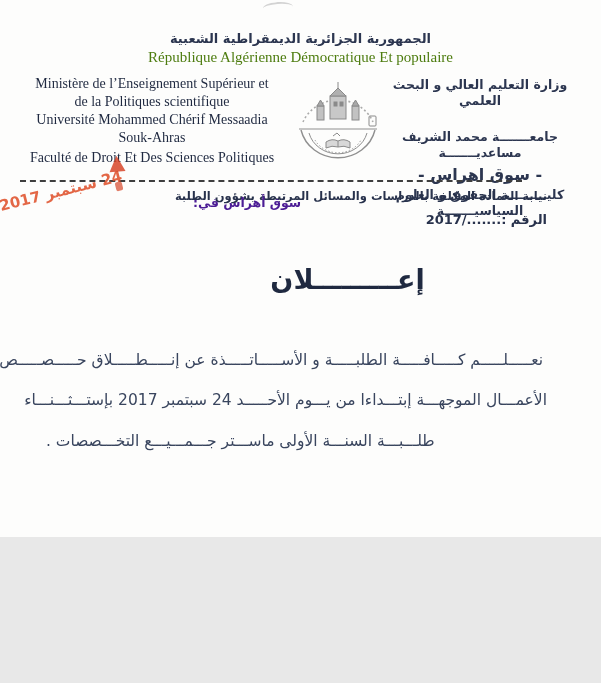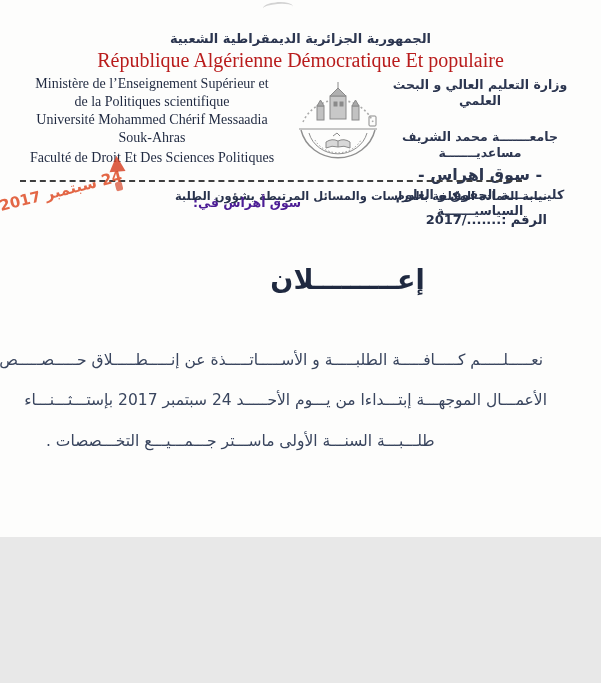--- a/index.html
+++ b/index.html
@@ -12,21 +12,21 @@
   .scan-artifact{
     position:absolute;left:263px;top:2px;width:30px;height:9px;
     border-top:2px solid #c9c9c9;border-radius:50%;transform:rotate(-4deg);opacity:.8;
   }
   .republic-ar{
     position:absolute;top:31px;left:0;width:100%;text-align:center;
     direction:rtl;font-weight:bold;font-size:13px;color:#2c3650;
   }
   .republic-fr{
     position:absolute;top:49px;left:0;width:100%;text-align:center;
-    font-family:"Liberation Serif","DejaVu Serif",serif;font-size:20px;color:#b91c1c;
+    font-family:"Liberation Serif","DejaVu Serif",serif;font-size:15px;color:#4d7c0f;
   }
   .french-block{
     position:absolute;left:6px;top:75px;width:292px;text-align:center;
     font-family:"Liberation Serif","DejaVu Serif",serif;font-size:14px;
     line-height:18px;color:#1f2940;
   }
   .french-block .fline5{margin-top:2px;}
   .arabic-block{
     position:absolute;top:77px;right:12px;width:218px;text-align:center;
     direction:rtl;font-weight:bold;font-size:12.5px;color:#2c3650;line-height:16px;

